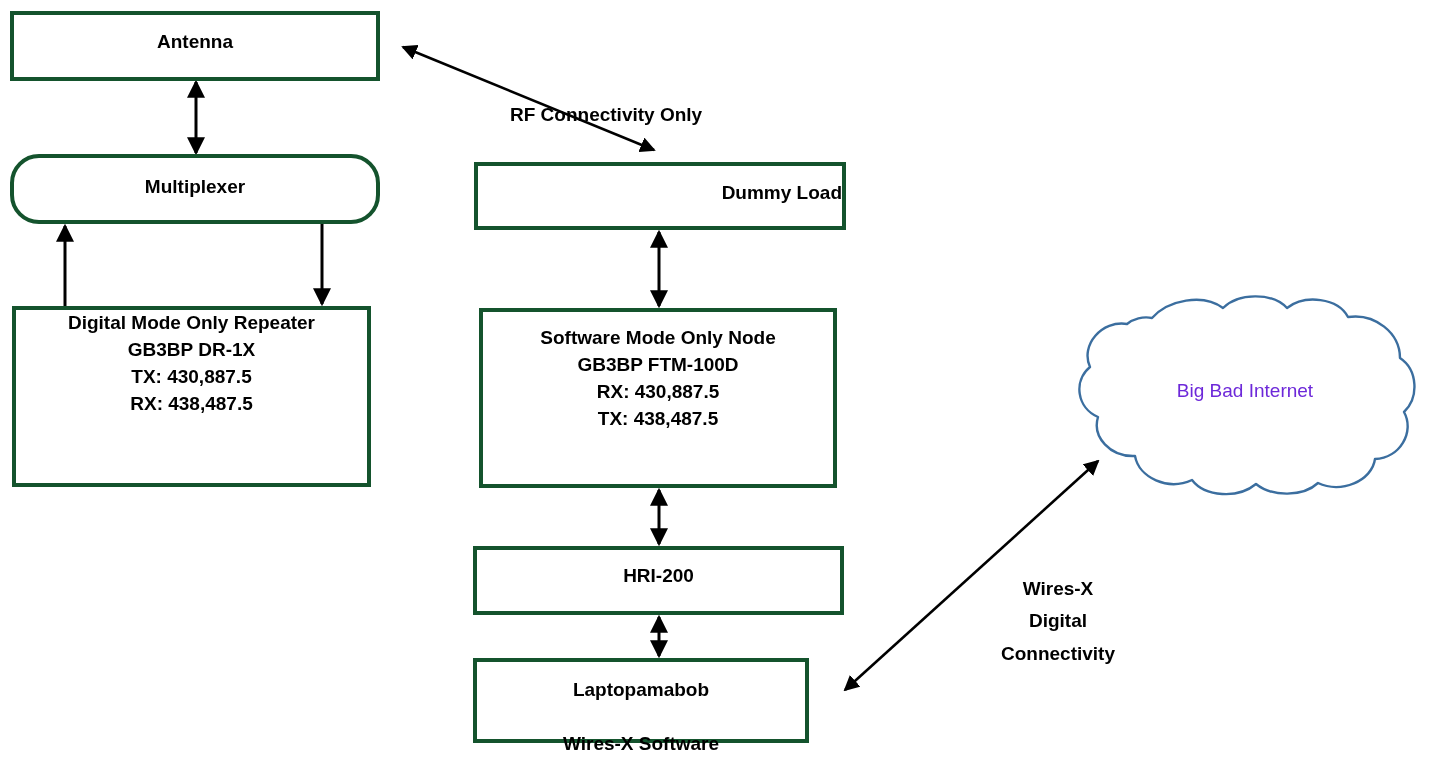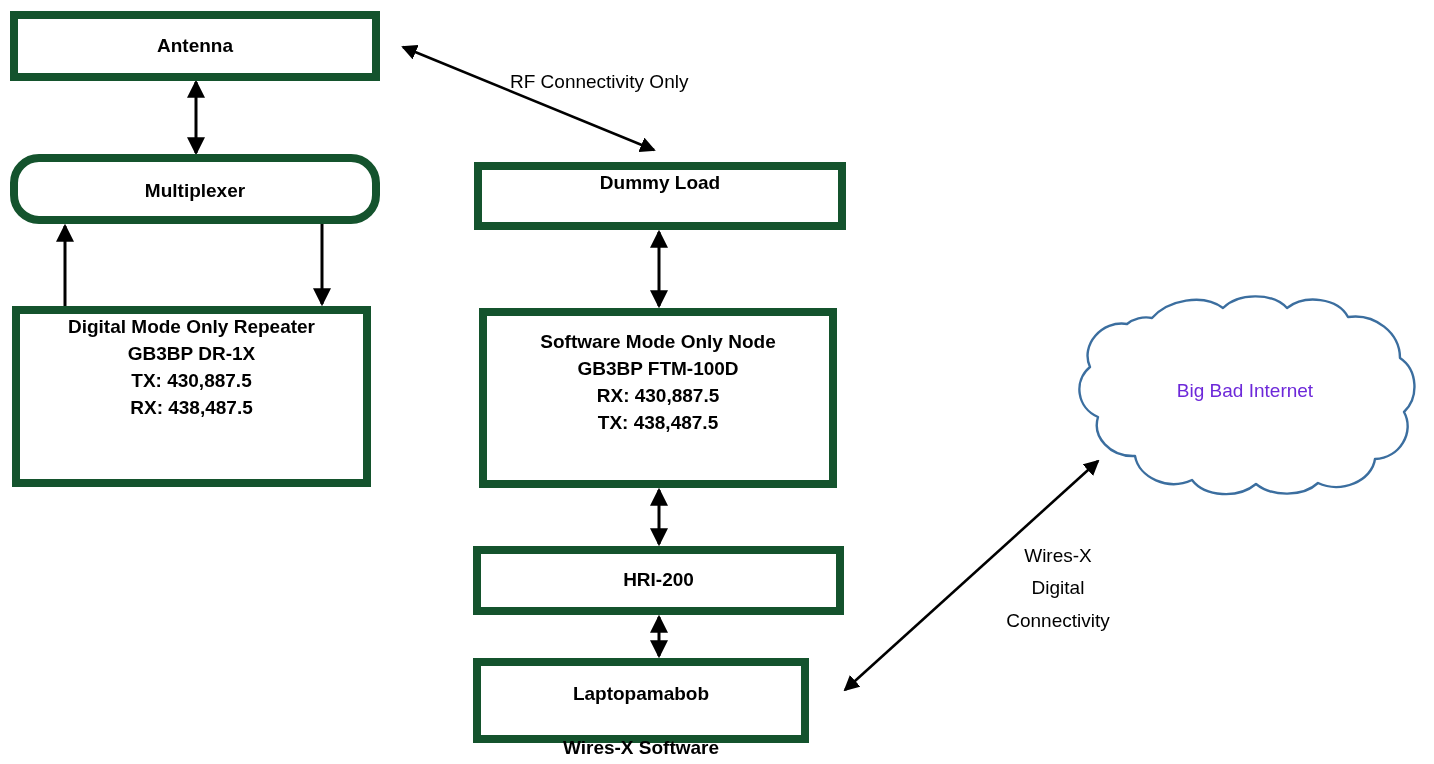--- a/index.html
+++ b/index.html
@@ -13,21 +13,21 @@
   #canvas {
     position: relative;
     width: 1434px;
     height: 764px;
     background: #ffffff;
     overflow: hidden;
   }
   .node-box {
     position: absolute;
     box-sizing: border-box;
-    border: 8px solid #14532d;
+    border: 4px solid #14532d;
     background: #ffffff;
     display: flex;
     flex-direction: column;
     align-items: center;
     font-weight: bold;
     font-size: 19px;
     color: #000000;
     line-height: 1.42;
   }
   .node-box .line {
@@ -39,24 +39,25 @@
     left: 0;
     top: 0;
     width: 1434px;
     height: 764px;
     overflow: visible;
   }
   .edge-label {
     position: absolute;
     font-size: 19px;
     color: #000000;
-    font-weight: normal;
+    font-weight: bold;
     line-height: 1.7;
     text-align: center;
     white-space: pre-line;
+    margin-top: 33px;
   }
   .cloud-label {
     position: absolute;
     font-size: 19px;
     color: #6d28d9;
     font-weight: normal;
     text-align: center;
     white-space: nowrap;
   }
 </style>
@@ -118,21 +119,21 @@
     <span class="line">Multiplexer</span>
   </div>
 
   <div class="node-box" style="left:12px; top:306px; width:359px; height:181px; ">
     <span class="line">Digital Mode Only Repeater</span>
     <span class="line">GB3BP DR-1X</span>
     <span class="line">TX: 430,887.5</span>
     <span class="line">RX: 438,487.5</span>
   </div>
 
-  <div class="node-box" style="left:474px; top:162px; width:372px; height:68px; ">
+  <div class="node-box" style="left:474px; top:162px; width:372px; height:68px; padding-top:14px;align-items:flex-end;">
     <span class="line">Dummy Load</span>
   </div>
 
   <div class="node-box" style="left:479px; top:308px; width:358px; height:180px; padding-top:13px;">
     <span class="line">Software Mode Only Node</span>
     <span class="line">GB3BP FTM-100D</span>
     <span class="line">RX: 430,887.5</span>
     <span class="line">TX: 438,487.5</span>
   </div>
 

